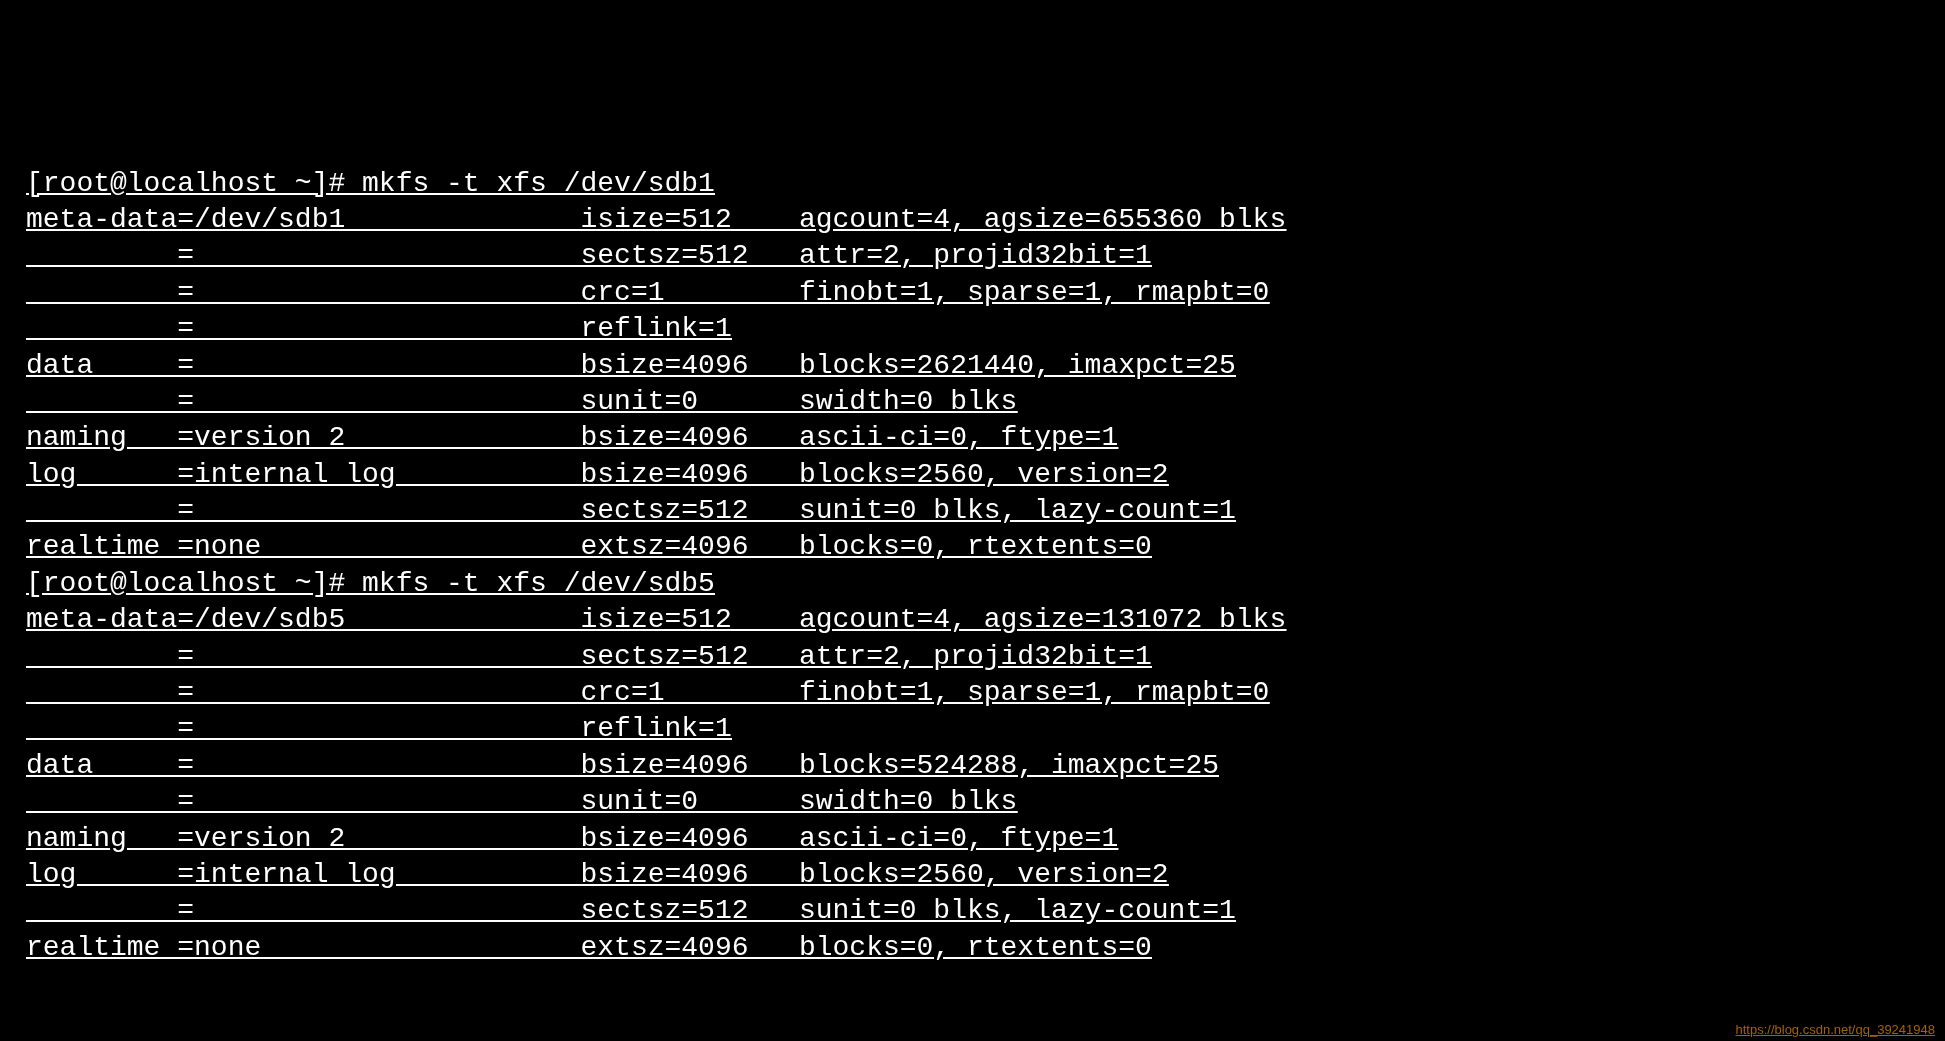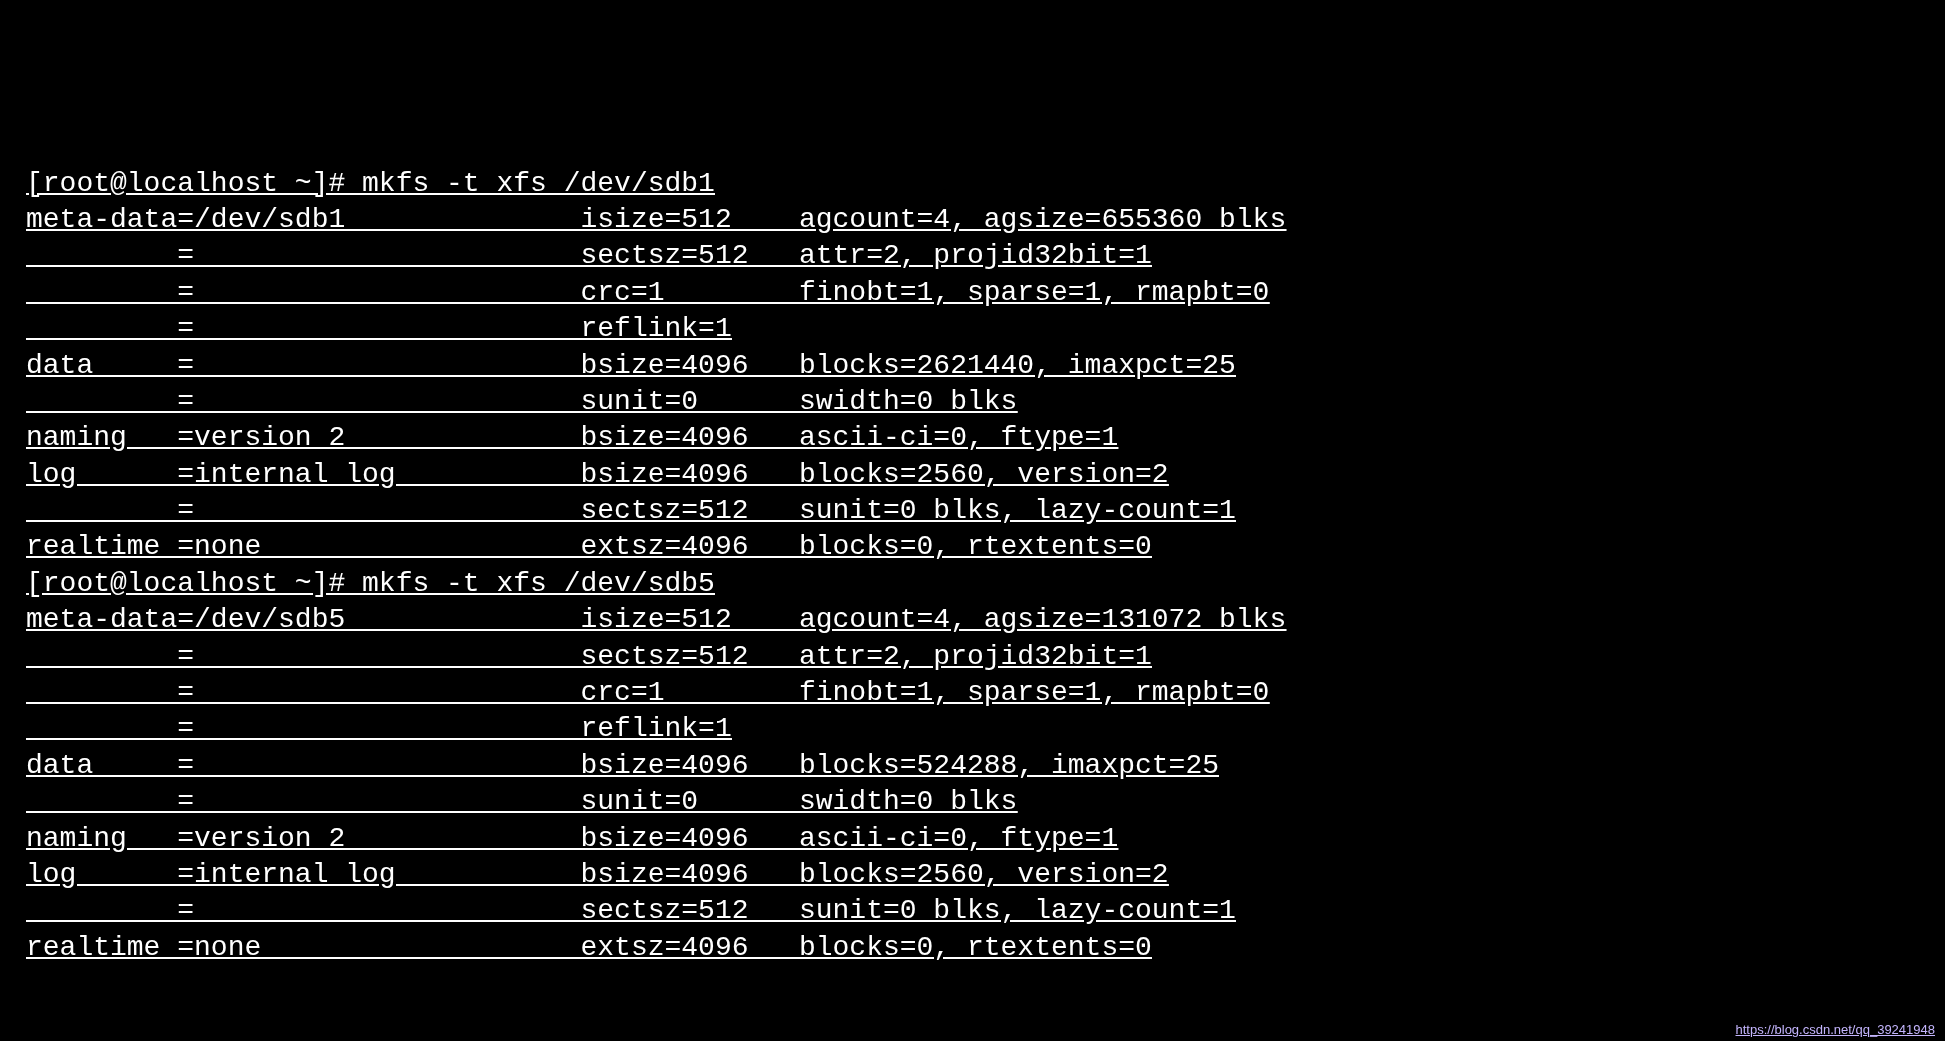--- a/index.html
+++ b/index.html
@@ -22,21 +22,21 @@
       position: relative;
     }
     .terminal {
       white-space: pre;
     }
     .watermark {
       position: absolute;
       bottom: 6px;
       right: 14px;
       font-size: 13px;
-      color: #c4b5fd;
+      color: #a16207;
       font-family: Arial, sans-serif;
       white-space: nowrap;
     }
   </style>
 </head>
 <body>
 
 
 
 <div class="terminal"><span>[root@localhost ~]# mkfs -t xfs /dev/sdb1</span>

